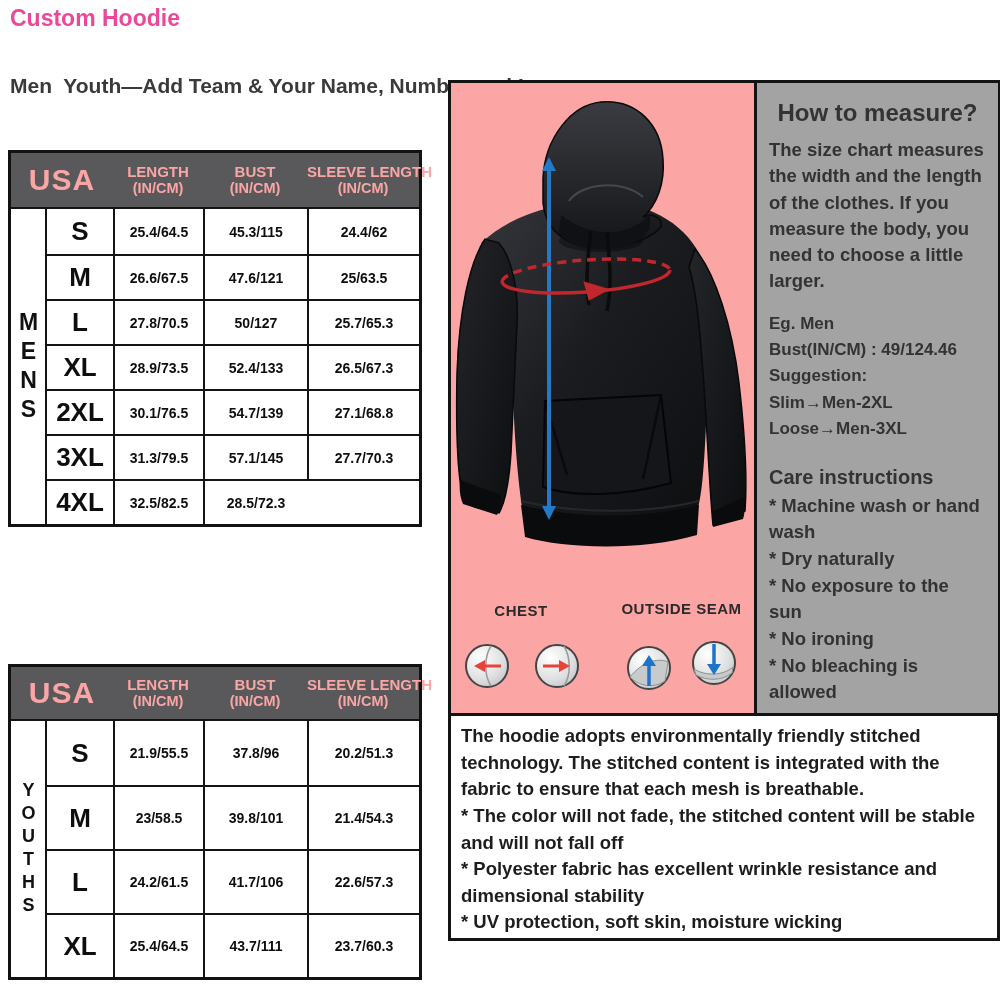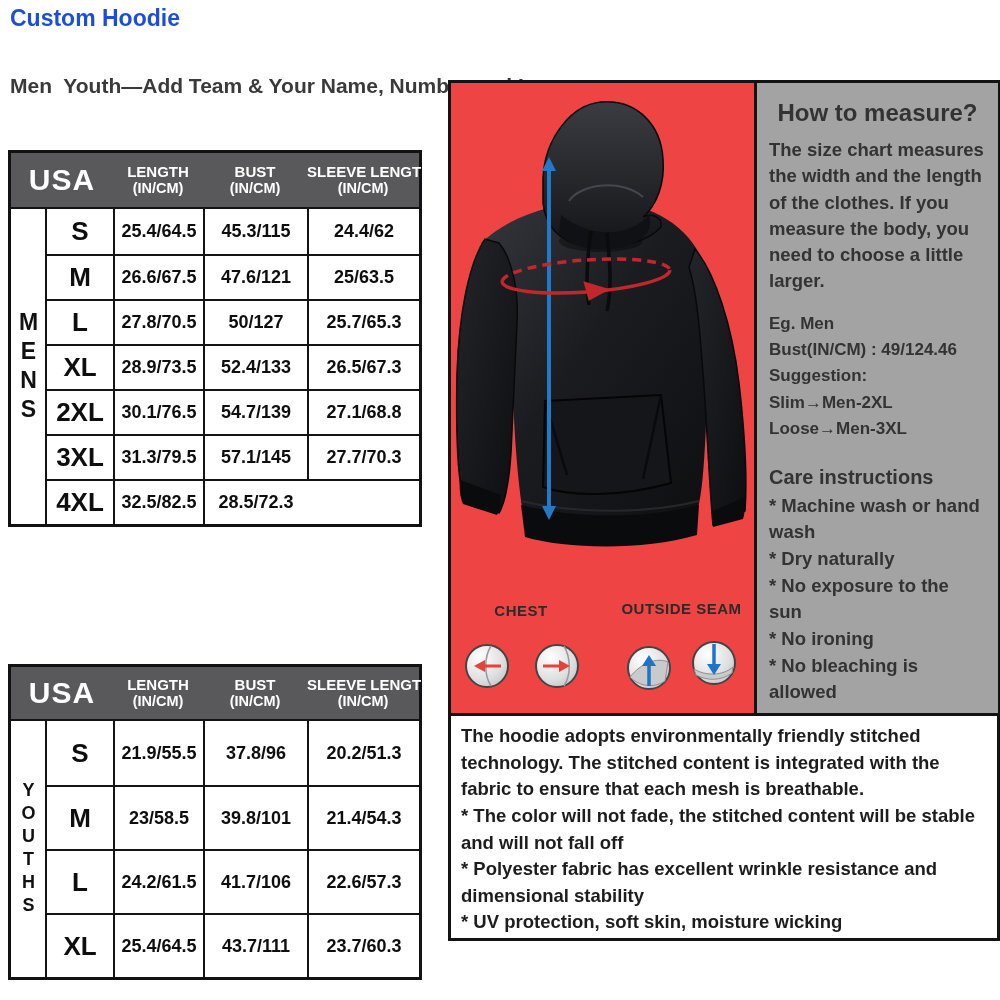--- a/index.html
+++ b/index.html
@@ -1,53 +1,53 @@
 <!DOCTYPE html>
 <html><head>
 <meta charset="utf-8">
 <style>
   * { box-sizing: border-box; margin: 0; padding: 0; }
   html,body { width:1000px; height:1000px; background:#fff; font-family:"Liberation Sans", sans-serif; }
   body { position:relative; overflow:hidden; color:#222; }
 
-  .page-title    { position:absolute; left:10px; top:5px;  font-size:23px; font-weight:700; color:#1d4ed8; }
+  .page-title    { position:absolute; left:10px; top:5px;  font-size:23px; font-weight:700; color:#ec4899; }
   .page-subtitle { position:absolute; left:10px; top:39px; font-size:21px; font-weight:600; color:#3a3a3a; white-space:pre;margin-top:35px; }
 
   
   .size-table { position:absolute; left:8px; width:414px; border:3px solid #121212; background:#fff; }
   #mens-table   { top:150px; }
   #youths-table { top:664px; }
 
-  .thead { display:grid; grid-template-columns:102px 90px 104px 112px; background:#59595b; color:#ffffff;
+  .thead { display:grid; grid-template-columns:102px 90px 104px 112px; background:#59595b; color:#fca5a5;
            align-items:center; border-bottom:2px solid #141414; }
   #mens-table   .thead { height:56px; }
   #youths-table .thead { height:54px; }
   .th { text-align:center; font-weight:700; font-size:15px; line-height:1.18; white-space:nowrap; }
   .th .unit { display:block; font-size:14.5px; }
   .th.usa { font-size:30px; font-weight:600; letter-spacing:1px; }
 
   .tbody { display:grid; grid-template-columns:36px 372px; }
   .group-label { grid-row:1 / -1; display:flex; align-items:center; justify-content:center;
                  border-right:2px solid #141414; font-weight:700; color:#111;
                  writing-mode:vertical-lr; text-orientation:upright; letter-spacing:3px; }
   #mens-table   .group-label { font-size:23px; }
   #youths-table .group-label { font-size:18px; }
 
   .tr { display:grid; grid-template-columns:66px 90px 104px 112px; }
   #mens-table   .tr { height:45px; }
   #youths-table .tr { height:64px; }
   .tr + .tr { border-top:2px solid #141414; }
   .td { display:flex; align-items:center; justify-content:center; text-align:center;
-        font-weight:700; font-size:18px; color:#0e0e0e; }
+        font-weight:700; font-size:14px; color:#0e0e0e; }
   .td + .td { border-left:2px solid #141414; }
   .td.size { font-size:26px; }
 
   
   .center-panel { position:absolute; left:448px; top:80px; width:306px; height:633px;
-                  border-top:3px solid #131313; border-left:3px solid #131313; background:#ef4444; }
+                  border-top:3px solid #131313; border-left:3px solid #131313; background:#fca5a5; }
   .fig-label { position:absolute; font-size:15px; font-weight:700; color:#2b2b2b; text-align:center; letter-spacing:.5px; }
   .chest-label { left:15px;  top:519px; width:110px; }
   .seam-label  { left:158px; top:517px; width:145px;text-align:center; }
 
   
   .right-panel { position:absolute; left:754px; top:80px; width:246px; height:633px;
                  border-top:3px solid #131313; border-left:3px solid #131313; border-right:2px solid #131313;
                  background:#a3a3a3; color:#333; }
   .htm-heading { text-align:center; margin:16px 6px 10px; font-size:24px; font-weight:600; color:#333; }
   .htm-intro   { padding:0 12px; font-size:18.5px; line-height:1.42; font-weight:600; }

